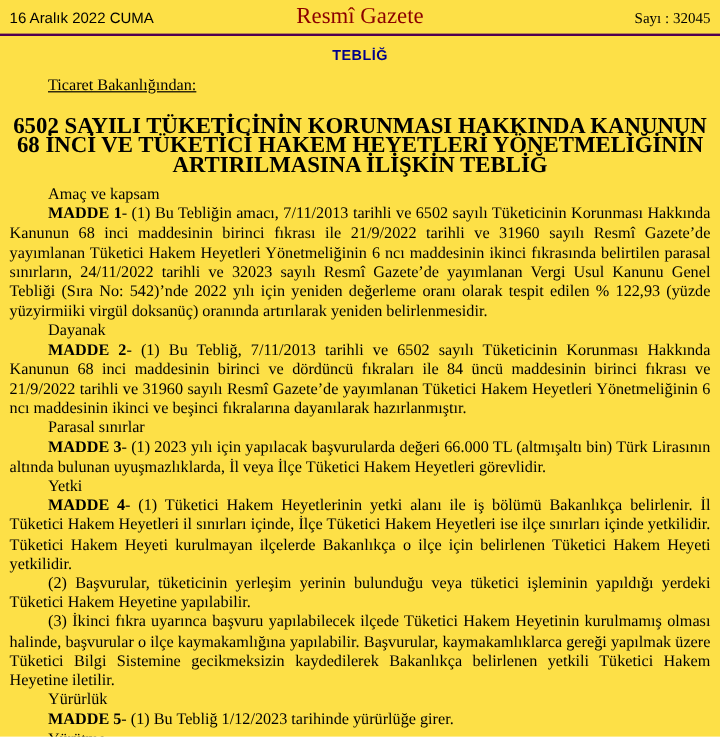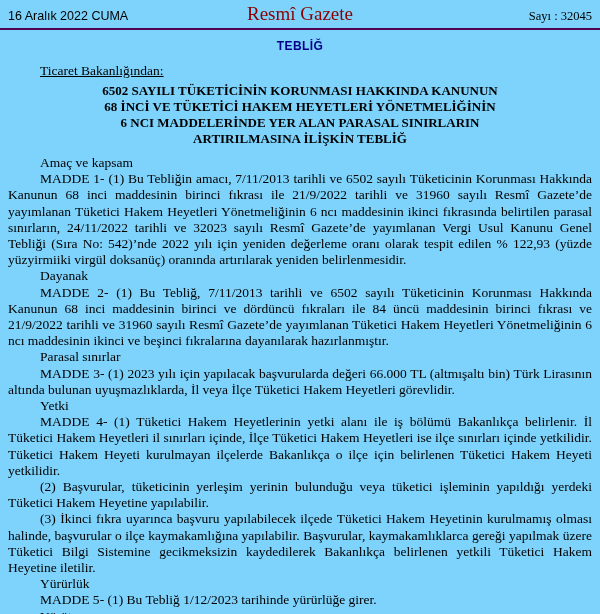--- a/index.html
+++ b/index.html
@@ -2,21 +2,21 @@
 <html style="--masthead-color: #8b0000; --section-color: #00008b; --rule-color: #500050;"><head>
 <meta charset="utf-8">
 <style>
   :root{
     --masthead-color:#8b0000;
     --section-color:#00008b;
     --rule-color:#500050;
   }
   html,body{margin:0;padding:0;background:#ffffff;}
   .page{
-    width:600px;height:614px;background:#7dd3fc;color:#000;
+    width:600px;height:614px;background:#fde047;color:#000;
     font-family:"Liberation Serif", serif;
     overflow:hidden;position:relative;box-sizing:border-box;
   }
   .header{
     display:grid;grid-template-columns:1fr auto 1fr;align-items:baseline;
     padding:3px 8px 0 8px;
   }
   .header-date{
     font-family:"Liberation Sans", sans-serif;font-size:12.5px;text-align:left;white-space:nowrap;
   }
@@ -30,49 +30,48 @@
   .rule{height:2px;background:var(--rule-color);margin-top:3px;}
   .section-label{
     text-align:center;font-family:"Liberation Sans", sans-serif;font-weight:bold;
     font-size:12px;letter-spacing:0.4px;color:var(--section-color);margin:9px 0 0 0;
   }
   .issuer{
     margin:10px 8px 0 8px;font-size:13.5px;text-indent:32px;
   }
   .issuer span{text-decoration:underline;}
   .doc-title{
-    text-align:center;font-weight:bold;font-size:13px;line-height:16px;margin-top:4px;
+    text-align:center;font-weight:bold;font-size:19px;line-height:16px;margin-top:19px;
   }
   .doc-body{
     margin:8px 8px 0 8px;font-size:13.5px;line-height:16.2px;text-align:justify;
   }
   .art-heading{font-weight:normal;text-indent:32px;margin:0;text-align:left;}
   .para{text-indent:32px;margin:0;}
-  .para b{font-weight:normal;}
+  .para b{font-weight:bold;}
 </style>
 </head>
 <body>
 
 <div class="page">
 
   <div class="header">
     <div class="header-date">16 Aralık 2022 CUMA</div>
     <div class="masthead">Resmî Gazete</div>
     <div class="header-issue">Sayı : 32045</div>
   </div>
   <div class="rule"></div>
 
   <div class="section-label">TEBLİĞ</div>
 
   <div class="issuer"><span>Ticaret Bakanlığından:</span></div>
 
   <div class="doc-title">
     <div>6502 SAYILI TÜKETİCİNİN KORUNMASI HAKKINDA KANUNUN</div>
     <div>68 İNCİ VE TÜKETİCİ HAKEM HEYETLERİ YÖNETMELİĞİNİN</div>
-    <div>6 NCI MADDELERİNDE YER ALAN PARASAL SINIRLARIN</div>
     <div>ARTIRILMASINA İLİŞKİN TEBLİĞ</div>
   </div>
 
   <div class="doc-body">
 
     <p class="art-heading">Amaç ve kapsam</p>
     <p class="para"><b>MADDE 1</b><span>- (1) Bu Tebliğin amacı, 7/11/2013 tarihli ve 6502 sayılı Tüketicinin Korunması Hakkında Kanunun 68 inci maddesinin birinci fıkrası ile 21/9/2022 tarihli ve 31960 sayılı Resmî Gazete’de yayımlanan Tüketici Hakem Heyetleri Yönetmeliğinin 6 ncı maddesinin ikinci fıkrasında belirtilen parasal sınırların, 24/11/2022 tarihli ve 32023 sayılı Resmî Gazete’de yayımlanan Vergi Usul Kanunu Genel Tebliği (Sıra No: 542)’nde 2022 yılı için yeniden değerleme oranı olarak tespit edilen % 122,93 (yüzde yüzyirmiiki virgül doksanüç) oranında artırılarak yeniden belirlenmesidir.</span></p>
 
     <p class="art-heading">Dayanak</p>
     <p class="para"><b>MADDE 2</b><span>- (1) Bu Tebliğ, 7/11/2013 tarihli ve 6502 sayılı Tüketicinin Korunması Hakkında Kanunun 68 inci maddesinin birinci ve dördüncü fıkraları ile 84 üncü maddesinin birinci fıkrası ve 21/9/2022 tarihli ve 31960 sayılı Resmî Gazete’de yayımlanan Tüketici Hakem Heyetleri Yönetmeliğinin 6 ncı maddesinin ikinci ve beşinci fıkralarına dayanılarak hazırlanmıştır.</span></p>

